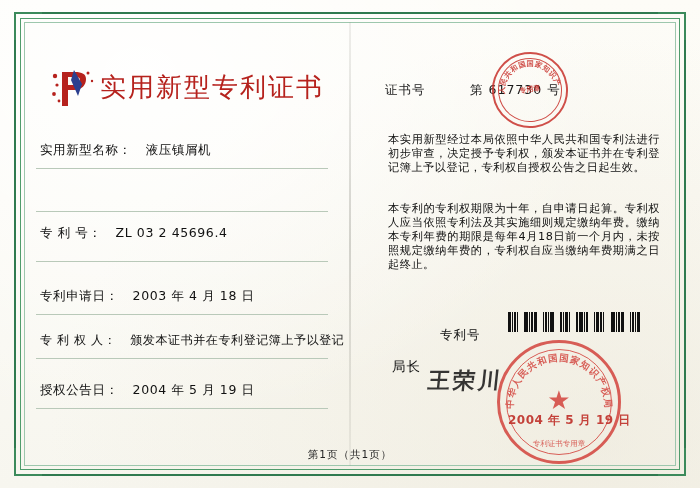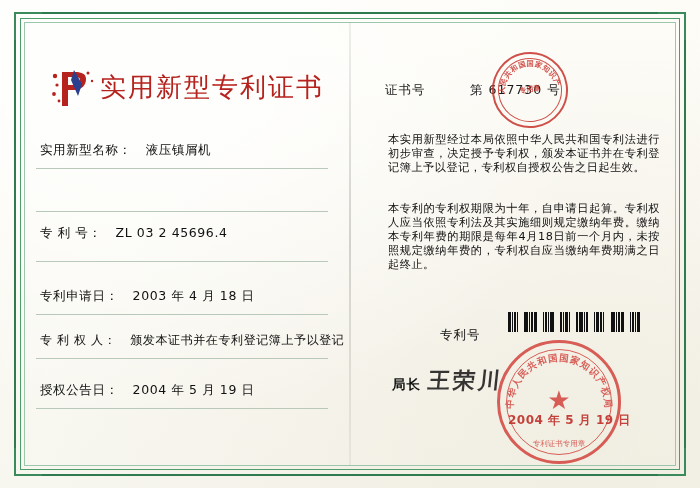--- a/index.html
+++ b/index.html
@@ -128,22 +128,22 @@
     position:absolute;left:440px;top:315px;
     font-size:12.5px;color:#111;letter-spacing:1px;margin-top:12px;
   }
   .barcode{
     position:absolute;left:508px;top:312px;height:20px;width:140px;
   }
   .barcode i{display:inline-block;height:20px;background:#111;margin-right:1px;vertical-align:top;}
 
   
   .director-label{
-    position:absolute;left:392px;top:376px;
-    font-size:13.5px;color:#111;letter-spacing:1px;font-weight:bold;
+    position:absolute;left:392px;top:358px;
+    font-size:13.5px;color:#111;letter-spacing:1px;
   }
   .director-sign{
     position:absolute;left:428px;top:366px;
     font-family:"DejaVu Serif","Liberation Serif",serif;
     font-size:22px;color:#1b1b1b;font-weight:bold;
     letter-spacing:3px;
     transform:skewX(-6deg);
     opacity:.88;
   }
 
@@ -274,13 +274,14 @@
       <defs>
           <path id="arcBig" d="M 13,64 A 46,46 0 0 1 105,64"></path>
         </defs>
       <text><textPath href="#arcBig" startOffset="50%" text-anchor="middle">中华人民共和国国家知识产权局</textPath></text>
     </svg>
     <div class="star">★</div>
     <div class="bottom-txt">专利证书专用章</div>
   </div>
   <div class="seal-date">2004 年 5 月 19 日</div>
 
+  <div class="footer">第1页（共1页）</div>
 </div>
 
 </body></html>

